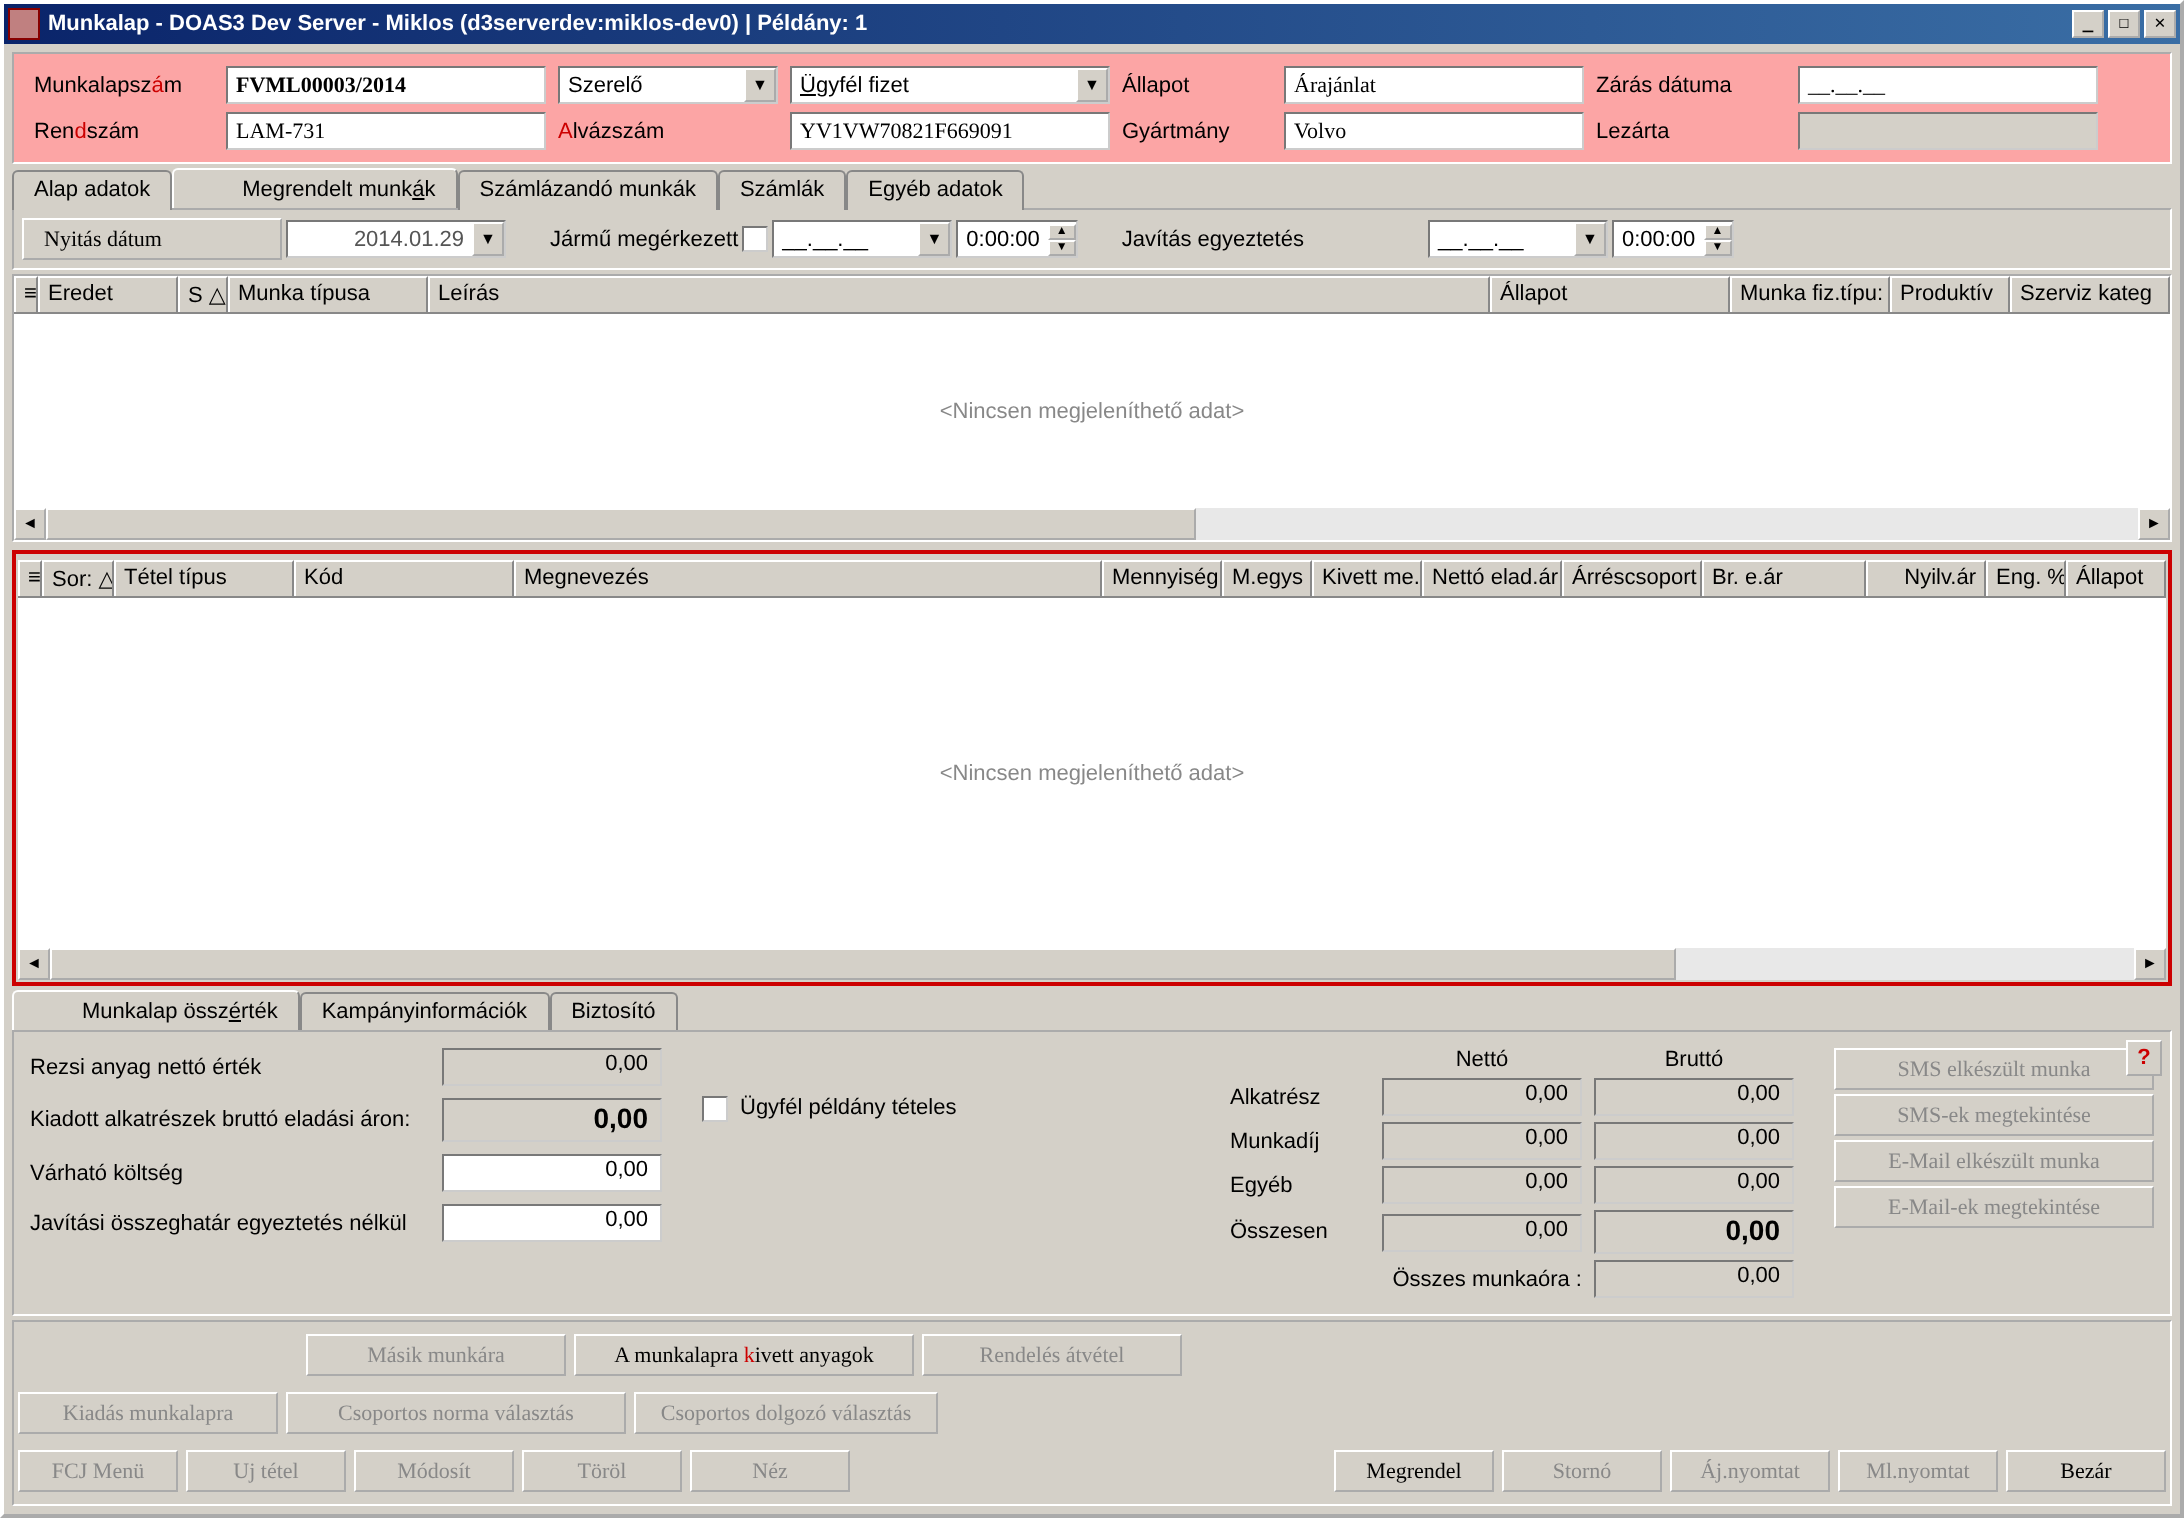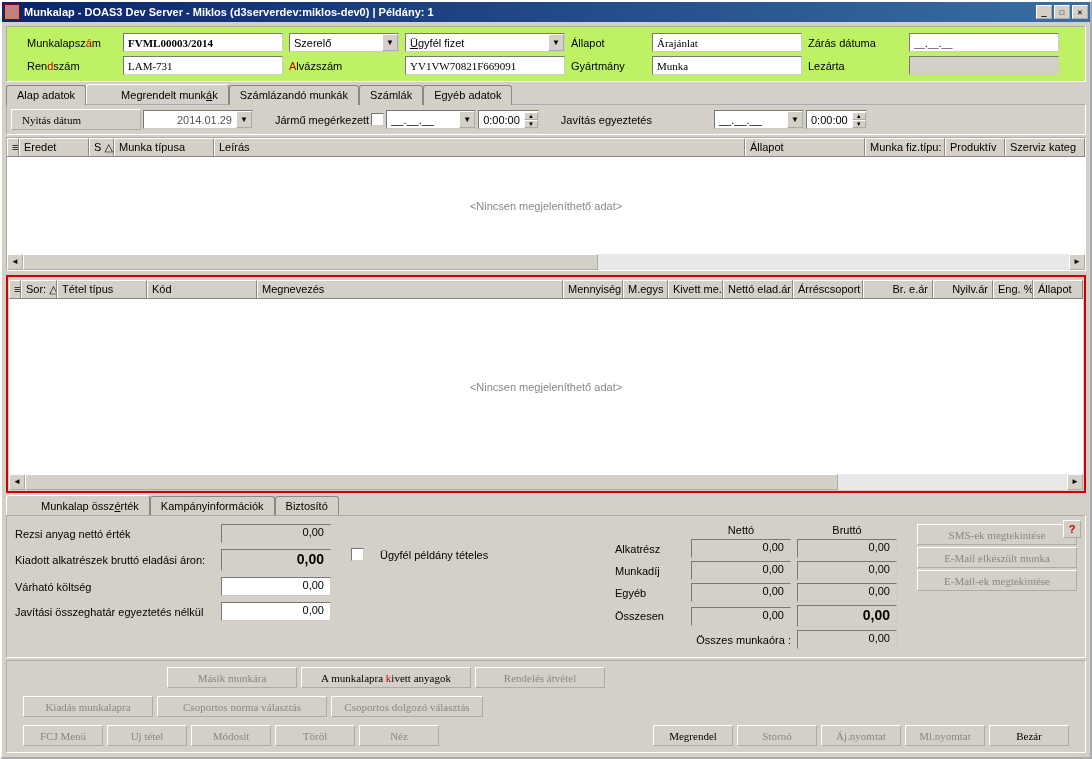--- a/index.html
+++ b/index.html
@@ -53,22 +53,22 @@
 }
 .content {
   flex: 1;
   padding: 4px;
   display: flex;
   flex-direction: column;
   overflow: hidden;
 }
 .form-panel {
   border: 1px inset #fff;
-  background: #bef264;
-  padding: 6px 20px;
+  background: #fca5a5;
+  padding: 6px 10px;
 }
 .form-grid {
   display: grid;
   grid-template-columns: 90px 160px 110px 160px 75px 150px 95px 150px;
   gap: 4px 6px;
   align-items: center;
 }
 .form-label { color: #000; }
 .form-label .red { color: #c00; }
 .form-input {
@@ -316,21 +316,21 @@
         <div class="form-label">Állapot</div>
         <div class="form-input">Árajánlat</div>
         <div class="form-label">Zárás dátuma</div>
         <div class="form-input">__.__.__</div>
 
         <div class="form-label"><span>Ren</span><span class="red">d</span><span>szám</span></div>
         <div class="form-input">LAM-731</div>
         <div class="form-label"><span class="red">A</span><span>lvázszám</span></div>
         <div class="form-input">YV1VW70821F669091</div>
         <div class="form-label">Gyártmány</div>
-        <div class="form-input">Munka</div>
+        <div class="form-input">Volvo</div>
         <div class="form-label">Lezárta</div>
         <div class="form-input ro"></div>
       </div>
     </div>
 
     <div class="tabs">
       <div class="tab">Alap adatok</div>
       <div class="tab active"><span>Megrendelt munk</span><span style="text-decoration:underline">á</span><span>k</span></div>
       <div class="tab">Számlázandó munkák</div>
       <div class="tab">Számlák</div>
@@ -398,21 +398,21 @@
           <div class="gh" style="width:12px">≡</div>
           <div class="gh" style="width:36px"><span>Sor:</span> △</div>
           <div class="gh" style="width:90px">Tétel típus</div>
           <div class="gh" style="width:110px">Kód</div>
           <div class="gh" style="flex:1">Megnevezés</div>
           <div class="gh" style="width:60px">Mennyiség</div>
           <div class="gh" style="width:45px">M.egys</div>
           <div class="gh" style="width:55px">Kivett me.</div>
           <div class="gh" style="width:70px">Nettó elad.ár</div>
           <div class="gh" style="width:70px">Árréscsoport</div>
-          <div class="gh" style="width:70px;text-align:right">Br. e.ár</div>
+          <div class="gh" style="width:82px;">Br. e.ár</div>
           <div class="gh" style="width:60px;text-align:right">Nyilv.ár</div>
           <div class="gh" style="width:40px">Eng. %</div>
           <div class="gh" style="width:50px">Állapot</div>
         </div>
         <div class="grid-body">&lt;Nincsen megjeleníthető adat&gt;</div>
         <div class="hscroll">
           <div class="scroll-arrow">◄</div>
           <div class="scroll-track">
               <div style="position:absolute;left:0;width:78%;height:100%;background:#d4d0c8;border:1px outset #fff"></div>
             </div>
@@ -432,21 +432,21 @@
         <div>Rezsi anyag nettó érték</div>
         <div class="num-box ro">0,00</div>
         <div>Kiadott alkatrészek bruttó eladási áron:</div>
         <div class="num-box ro bold" style="height:22px">0,00</div>
         <div>Várható költség</div>
         <div class="num-box">0,00</div>
         <div>Javítási összeghatár egyeztetés nélkül</div>
         <div class="num-box">0,00</div>
       </div>
 
-      <div style="display:flex;align-items:center;gap:16px;margin-top:24px">
+      <div style="display:flex;gap:6px;margin-top:24px">
         <span class="checkbox"></span>
         <span>Ügyfél példány tételes</span>
       </div>
 
       <div class="totals-grid" style="margin-left:auto">
         <div></div>
         <div class="hdr">Nettó</div>
         <div class="hdr">Bruttó</div>
         <div>Alkatrész</div>
         <div class="num-box ro">0,00</div>
@@ -458,29 +458,30 @@
         <div class="num-box ro">0,00</div>
         <div class="num-box ro">0,00</div>
         <div>Összesen</div>
         <div class="num-box ro">0,00</div>
         <div class="num-box ro bold" style="height:22px">0,00</div>
         <div style="grid-column:1/3;text-align:right">Összes munkaóra :</div>
         <div class="num-box ro">0,00</div>
       </div>
 
       <div class="email-buttons">
+        <button class="btn disabled">SMS elkészült munka</button>
         <button class="btn disabled">SMS-ek megtekintése</button>
         <button class="btn disabled">E-Mail elkészült munka</button>
         <button class="btn disabled">E-Mail-ek megtekintése</button>
       </div>
 
       <div class="help-btn">?</div>
     </div>
 
-    <div style="border:1px inset #fff;margin-top:2px;padding:2px 14px">
+    <div style="border:1px inset #fff;margin-top:2px;padding:2px 0">
       <div class="action-row" style="border:0">
         <span style="width:140px"></span>
         <button class="btn disabled" style="width:130px">Másik munkára</button>
         <button class="btn" style="width:170px"><span>A munkalapra </span><span class="red-u">k</span><span>ivett anyagok</span></button>
         <button class="btn disabled" style="width:130px">Rendelés átvétel</button>
       </div>
       <div class="action-row" style="border:0">
         <button class="btn disabled" style="width:130px">Kiadás munkalapra</button>
         <button class="btn disabled" style="width:170px">Csoportos norma választás</button>
         <button class="btn disabled" style="width:152px">Csoportos dolgozó választás</button>

